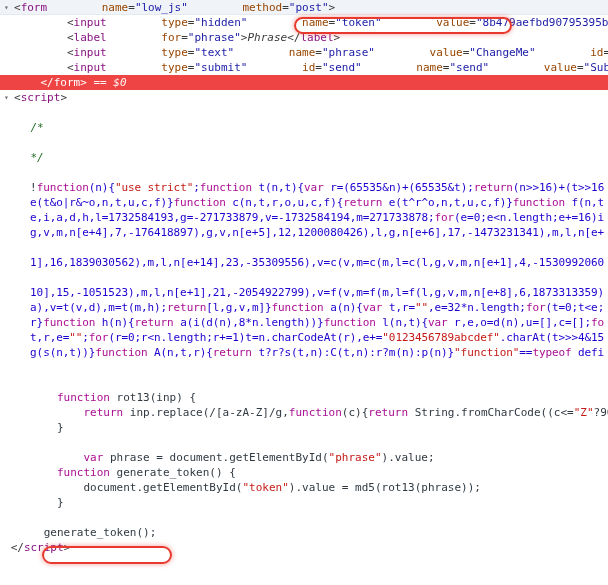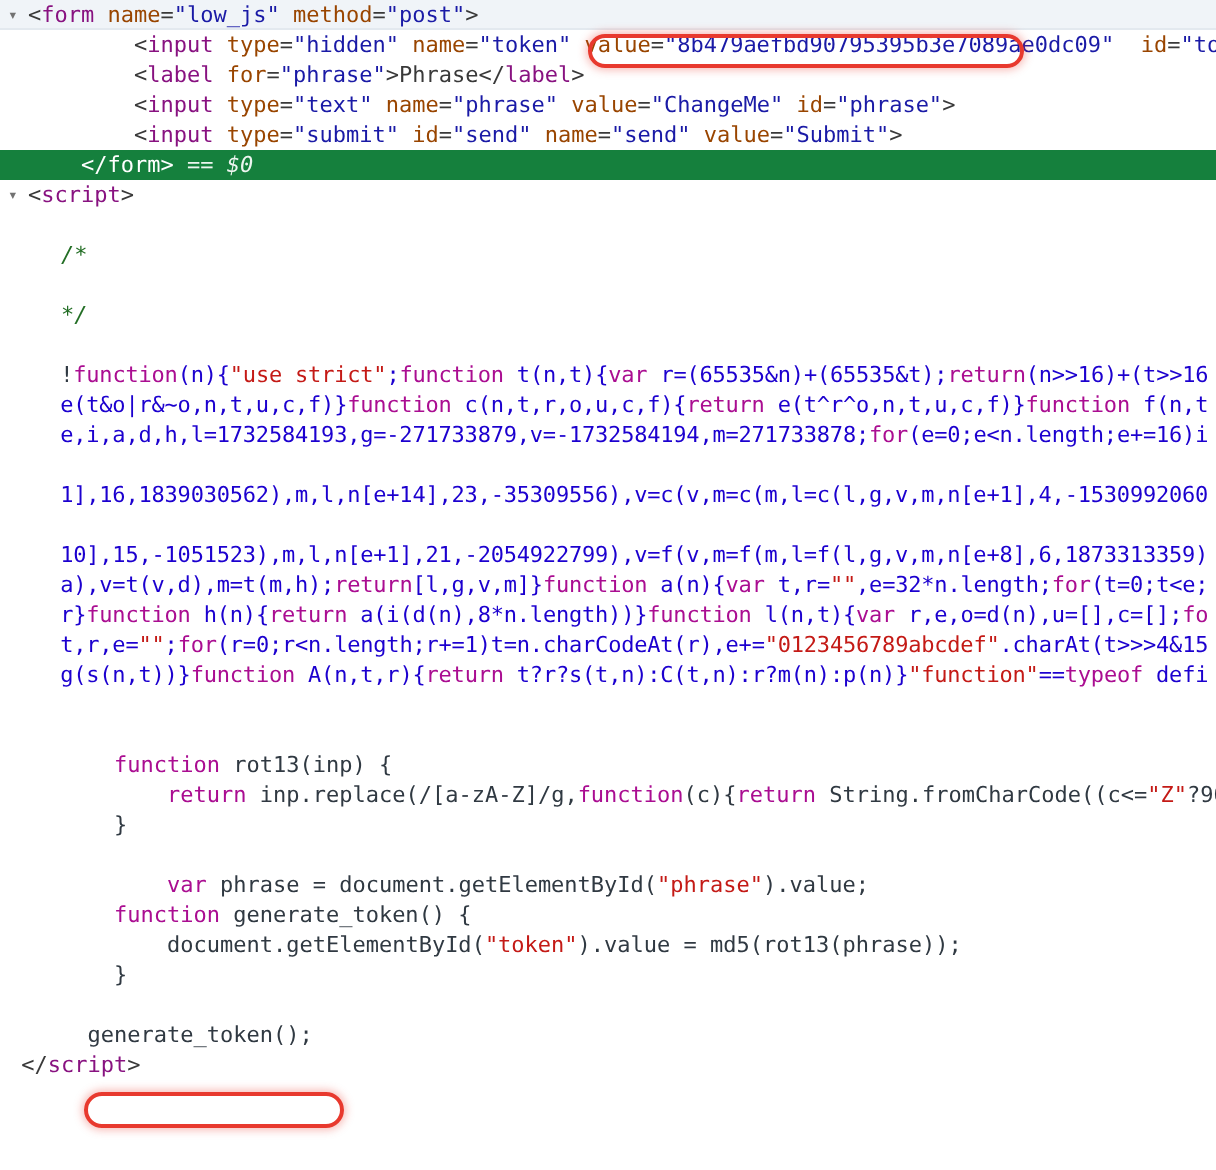--- a/index.html
+++ b/index.html
@@ -36,40 +36,40 @@
     font-family: "DejaVu Sans Mono", "Liberation Mono", monospace;
     font-size: 11px;
     padding-left: 4px;
     overflow: hidden;
   }
   .dom-row.hovered {
     background: #f0f4f8;
     box-shadow: inset 0 -1px 0 #e3e9ef;
   }
   .dom-row.selected {
-    background: #15803d;
+    background: #ef4444;
     color: #ffffff;
   }
   .dom-row.selected .punct,
   .dom-row.selected .tag { color: #ffffff; }
 
   .twisty {
     display: inline-block;
     width: 10px;
     color: #727272;
     font-size: 8px;
     vertical-align: 1px;
   }
   .dom-row.selected .twisty { color: #ffffff; }
 
   .tag   { color: #881280; }
-  .attr  { color: #994500; }
+  .attr  { color: #994500; margin-left: 48px; }
   .val   { color: #1a1aa6; }
   .punct { color: #393939; }
-  .txt   { color: #393939; }
+  .txt   { color: #393939; font-style: italic; }
   .selnode {
     color: #ffffff;
     font-style: italic;
     opacity: .92;
   }
 
   
   .src-row {
     white-space: pre;
     height: 15px;
@@ -135,20 +135,21 @@
 
   <div id="source-view">
       <div class="src-row blank"><span></span></div>
       <div class="src-row"><span>    </span><span class="cmt">/*</span></div>
       <div class="src-row"><span>    </span></div>
       <div class="src-row"><span>    </span><span class="cmt">*/</span></div>
       <div class="src-row blank"><span></span></div>
       <div class="src-row mini"><span>    </span><span class="plain">!</span><span class="kw">function</span><span class="id">(n){</span><span class="str">"use strict"</span><span class="id">;</span><span class="kw">function</span><span class="id"> t(n,t){</span><span class="kw">var</span><span class="id"> r=(65535&amp;n)+(65535&amp;t);</span><span class="kw">return</span><span class="id">(n&gt;&gt;16)+(t&gt;&gt;16</span></div>
       <div class="src-row mini"><span>    </span><span class="id">e(t&amp;o|r&amp;~o,n,t,u,c,f)}</span><span class="kw">function</span><span class="id"> c(n,t,r,o,u,c,f){</span><span class="kw">return</span><span class="id"> e(t^r^o,n,t,u,c,f)}</span><span class="kw">function</span><span class="id"> f(n,t</span></div>
       <div class="src-row mini"><span>    </span><span class="id">e,i,a,d,h,l=1732584193,g=-271733879,v=-1732584194,m=271733878;</span><span class="kw">for</span><span class="id">(e=0;e&lt;n.length;e+=16)i</span></div>
+      <div class="src-row mini"><span>    </span><span class="id">g,v,m,n[e+4],7,-176418897),g,v,n[e+5],12,1200080426),l,g,n[e+6],17,-1473231341),m,l,n[e+</span></div>
       <div class="src-row mini"><span>    </span></div>
       <div class="src-row mini"><span>    </span><span class="id">1],16,1839030562),m,l,n[e+14],23,-35309556),v=c(v,m=c(m,l=c(l,g,v,m,n[e+1],4,-1530992060</span></div>
       <div class="src-row mini"><span>    </span></div>
       <div class="src-row mini"><span>    </span><span class="id">10],15,-1051523),m,l,n[e+1],21,-2054922799),v=f(v,m=f(m,l=f(l,g,v,m,n[e+8],6,1873313359)</span></div>
       <div class="src-row mini"><span>    </span><span class="id">a),v=t(v,d),m=t(m,h);</span><span class="kw">return</span><span class="id">[l,g,v,m]}</span><span class="kw">function</span><span class="id"> a(n){</span><span class="kw">var</span><span class="id"> t,r=</span><span class="str">""</span><span class="id">,e=32*n.length;</span><span class="kw">for</span><span class="id">(t=0;t&lt;e;</span></div>
       <div class="src-row mini"><span>    </span><span class="id">r}</span><span class="kw">function</span><span class="id"> h(n){</span><span class="kw">return</span><span class="id"> a(i(d(n),8*n.length))}</span><span class="kw">function</span><span class="id"> l(n,t){</span><span class="kw">var</span><span class="id"> r,e,o=d(n),u=[],c=[];</span><span class="kw">fo</span></div>
       <div class="src-row mini"><span>    </span><span class="id">t,r,e=</span><span class="str">""</span><span class="id">;</span><span class="kw">for</span><span class="id">(r=0;r&lt;n.length;r+=1)t=n.charCodeAt(r),e+=</span><span class="str">"0123456789abcdef"</span><span class="id">.charAt(t&gt;&gt;&gt;4&amp;15</span></div>
       <div class="src-row mini"><span>    </span><span class="id">g(s(n,t))}</span><span class="kw">function</span><span class="id"> A(n,t,r){</span><span class="kw">return</span><span class="id"> t?r?s(t,n):C(t,n):r?m(n):p(n)}</span><span class="str">"function"</span><span class="id">==</span><span class="kw">typeof</span><span class="id"> defi</span></div>
       <div class="src-row blank"><span></span></div>
       <div class="src-row blank"><span></span></div>

